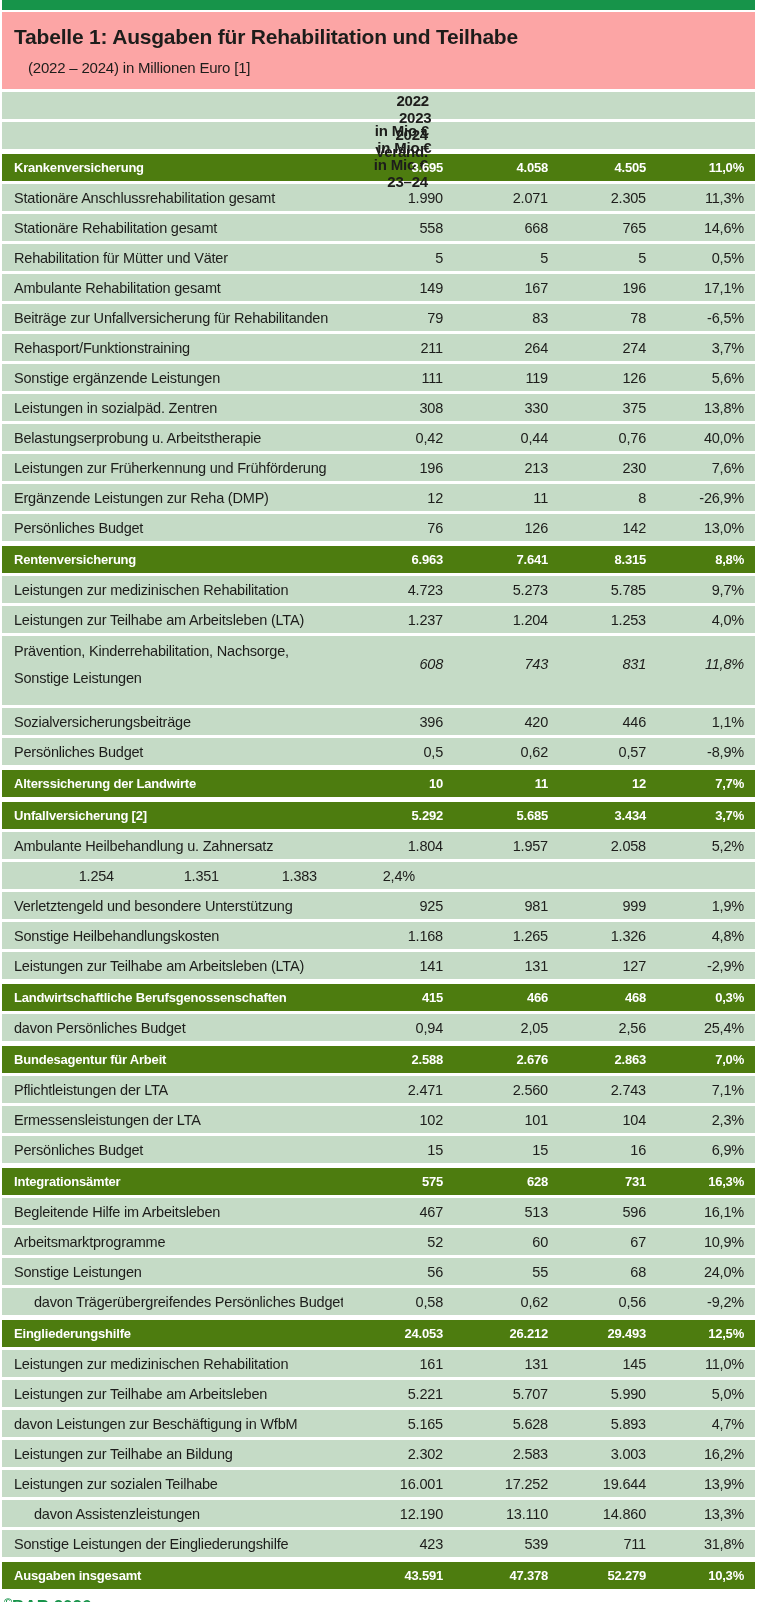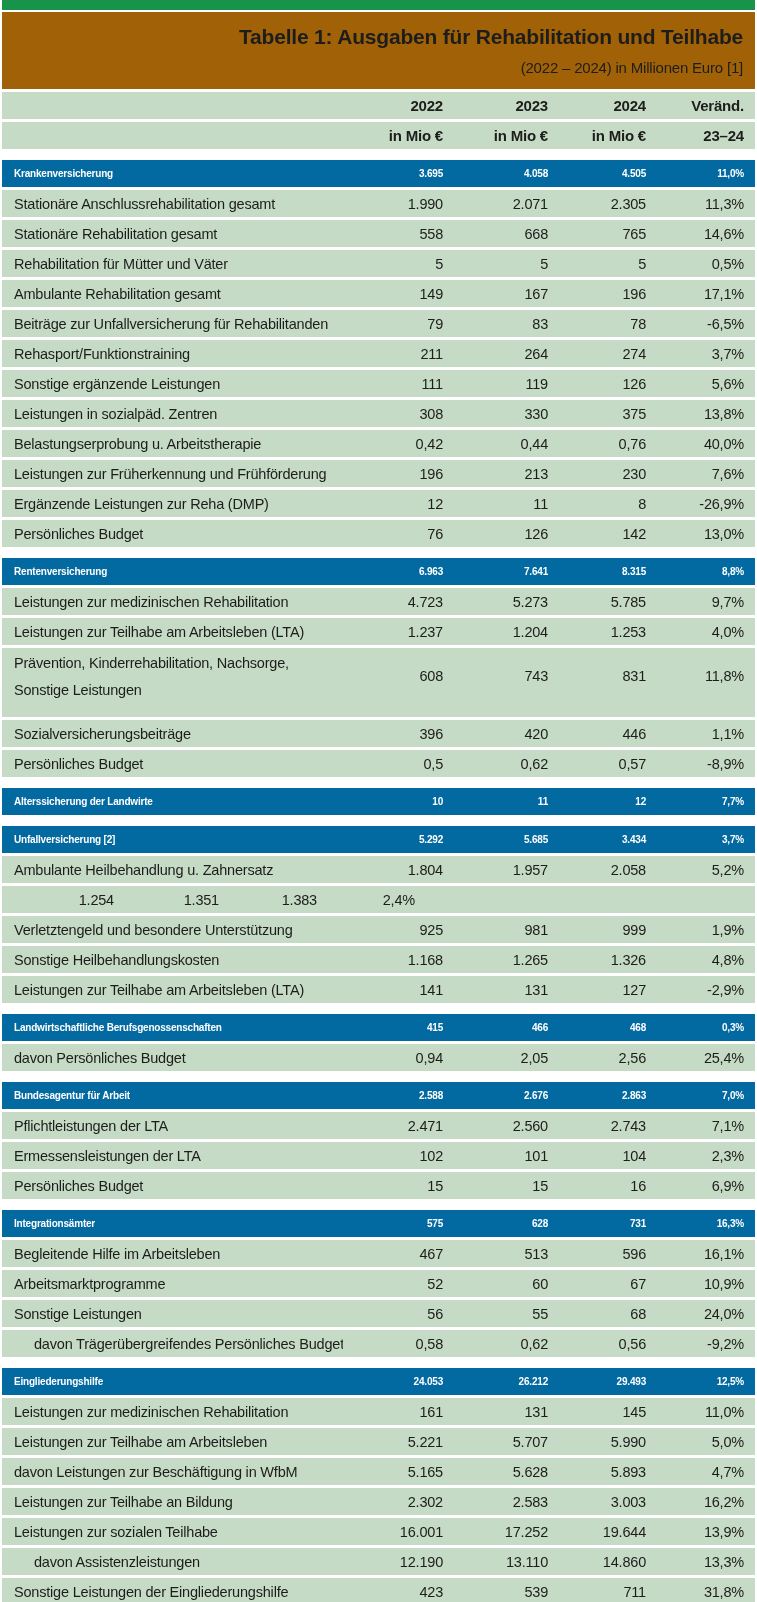--- a/index.html
+++ b/index.html
@@ -5,56 +5,56 @@
   html,body{margin:0;padding:0;}
   body{
     width:757px;
     background:#ffffff;
     font-family:"Liberation Sans", sans-serif;
     color:#1d1d1b;
     -webkit-font-smoothing:antialiased;
   }
   .page{width:753px;padding:0 2px;}
   .topbar{height:10px;background:#17944a;margin-bottom:2px;}
-  .title-block{background:#a16207;padding:13px 12px 12px 12px;text-align:right;}
+  .title-block{background:#fca5a5;padding:13px 12px 12px 12px;}
   .title{font-size:21px;font-weight:bold;line-height:24px;letter-spacing:-0.2px;}
   .subtitle{font-size:15px;line-height:18px;margin-top:10px;letter-spacing:-0.2px;margin-left:14px;}
   .row{
     display:flex;
     align-items:center;
     height:27px;
     margin-top:3px;
     padding:0 11px 0 12px;
     background:#c5dbc6;
     font-size:14.5px;
     letter-spacing:-0.2px;
   }
-  .row.header{font-weight:bold;font-size:15px;}
+  .row.header{font-weight:bold;font-size:15px;flex-direction:column;}
   .row.section{
-    background:#0369a1;
+    background:#4d7c0f;
     color:#ffffff;
     font-weight:bold;
-    font-size:10px;
-    margin-top:11px;
+    font-size:13px;
+    margin-top:5px;
   }
   .row .label{flex:1;white-space:nowrap;overflow:hidden;}
   .row .label.indent{padding-left:20px;}
   .row .cell{text-align:right;white-space:nowrap;}
   .row .c1{width:100px;}
   .row .c2{width:105px;}
   .row .c3{width:98px;}
   .row .c4{width:98px;}
   .row.double{
     height:57px;
     align-items:center;
     padding-bottom:12px;
   }
   .row.double .label .l1,
   .row.double .label .l2{line-height:27px;}
-  .row.double .cell{line-height:27px;}
+  .row.double .cell{line-height:27px;font-style:italic;}
   .footer{
     margin-top:4px;
     padding-left:2px;
     color:#17944a;
     font-weight:bold;
     font-size:17px;
     line-height:18px;
   }
   .footer sup{font-size:11px;vertical-align:6px;}
 </style>

